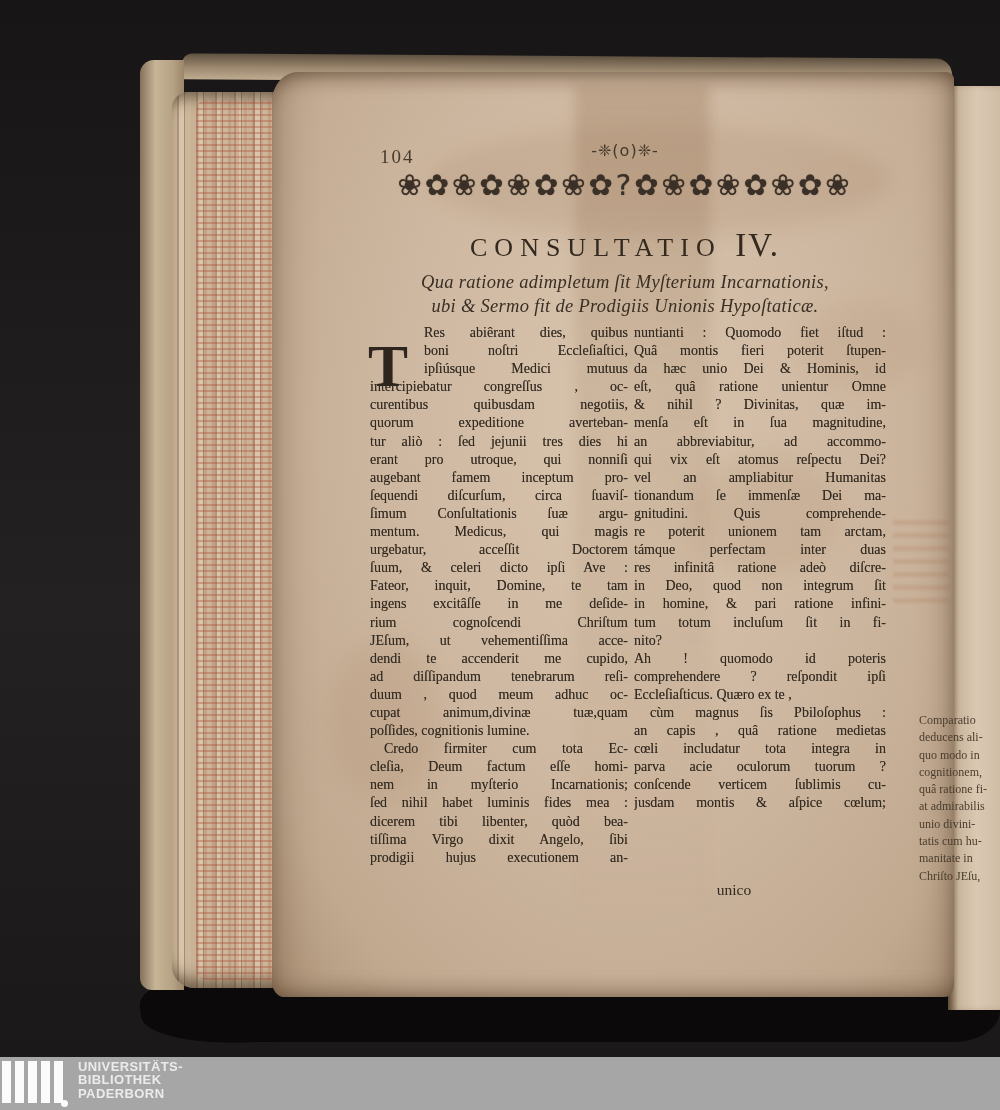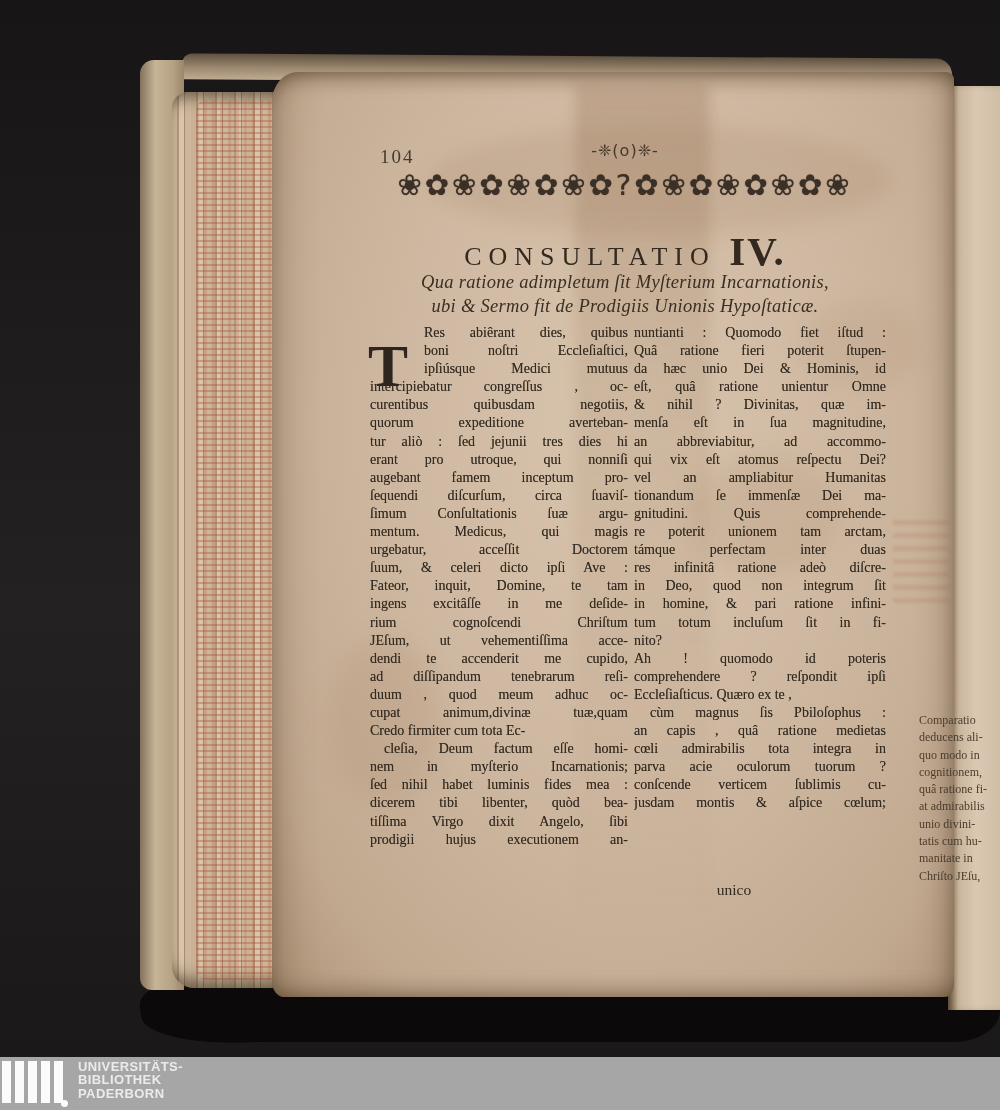--- a/index.html
+++ b/index.html
@@ -51,21 +51,21 @@
             background:repeating-linear-gradient(0deg,rgba(160,96,62,.28) 0 5px,rgba(0,0,0,0) 5px 13px);}
 
   
   .ink{color:#342b22;}
   .page-number{position:absolute;left:380px;top:146px;font-size:19px;letter-spacing:2px;color:#463a2c;}
   .head-center{position:absolute;left:330px;width:590px;text-align:center;}
   .vignette{top:141px;font-size:16px;letter-spacing:1px;color:#453828;font-family:"DejaVu Sans",sans-serif;}
   .fleurons{top:168px;font-size:29px;letter-spacing:3px;color:#3b3027;font-family:"DejaVu Sans",sans-serif;
             text-shadow:0 0 1px rgba(52,40,28,.7);}
   .title{top:227px;font-size:26px;letter-spacing:7px;color:#33291f;}
-  .title .num{font-size:41px;letter-spacing:2px;font-weight:bold;}
+  .title .num{font-size:33px;letter-spacing:2px;}
   .title-main::first-letter{font-size:34px;}
   .subtitle{font-style:italic;font-size:18.5px;color:#3a2f24;letter-spacing:.3px;}
   .sub1{top:272px;} .sub2{top:296px;}
   .dropcap{position:absolute;left:368px;top:341px;font-size:60px;line-height:50px;font-weight:bold;color:#2e261e;}
   .col{position:absolute;top:324px;font-size:14px;line-height:18.1px;color:#322a21;}
   .col-left{left:370px;width:258px;}
   .col-right{left:634px;width:252px;}
   .line{height:18.1px;overflow:hidden;text-align:justify;text-align-last:justify;
         text-shadow:0 0 .4px rgba(50,40,28,.55);}
   .col-left .line:nth-child(-n+3){padding-left:54px;}
@@ -137,33 +137,34 @@
       <div class="line">urgebatur, acceſſit Doctorem</div>
       <div class="line">ſuum, &amp; celeri dicto ipſi Ave :</div>
       <div class="line">Fateor, inquit, Domine, te tam</div>
       <div class="line">ingens excitâſſe in me deſide-</div>
       <div class="line">rium cognoſcendi Chriſtum</div>
       <div class="line">JEſum, ut vehementiſſima acce-</div>
       <div class="line">dendi te accenderit me cupido,</div>
       <div class="line">ad diſſipandum tenebrarum reſi-</div>
       <div class="line">duum , quod meum adhuc oc-</div>
       <div class="line">cupat animum,divinæ tuæ,quam</div>
+      <div class="line">poſſides, cognitionis lumine.</div>
       <div class="line">Credo firmiter cum tota Ec-</div>
       <div class="line">cleſia, Deum factum eſſe homi-</div>
       <div class="line">nem in myſterio Incarnationis;</div>
       <div class="line">ſed nihil habet luminis fides mea :</div>
       <div class="line">dicerem tibi libenter, quòd bea-</div>
       <div class="line">tiſſima Virgo dixit Angelo, ſibi</div>
       <div class="line">prodigii hujus executionem an-</div>
     </div>
 
   <div class="col col-right">
 
   <div class="line">nuntianti :  Quomodo fiet iſtud :</div>
-      <div class="line">Quâ ratione fieri poterit ſtupen-</div>
+      <div class="line">Quâ montis fieri poterit ſtupen-</div>
       <div class="line">da hæc unio Dei &amp; Hominis, id</div>
       <div class="line">eſt, quâ ratione unientur Omne</div>
       <div class="line">&amp; nihil ?  Divinitas, quæ im-</div>
       <div class="line">menſa eſt in ſua magnitudine,</div>
       <div class="line">an abbreviabitur, ad accommo-</div>
       <div class="line">qui vix eſt atomus reſpectu Dei?</div>
       <div class="line">vel an ampliabitur Humanitas</div>
       <div class="line">tionandum ſe immenſæ Dei ma-</div>
       <div class="line">gnitudini.  Quis comprehende-</div>
       <div class="line">re poterit unionem tam arctam,</div>
@@ -171,21 +172,21 @@
       <div class="line">res infinitâ ratione adeò diſcre-</div>
       <div class="line">in Deo, quod non integrum ſit</div>
       <div class="line">in homine, &amp; pari ratione infini-</div>
       <div class="line">tum totum incluſum ſit in fi-</div>
       <div class="line">nito?</div>
       <div class="line">Ah !  quomodo id poteris</div>
       <div class="line">comprehendere ?  reſpondit ipſi</div>
       <div class="line">Eccleſiaſticus.  Quæro ex te ,</div>
       <div class="line">cùm magnus ſis Pbiloſophus :</div>
       <div class="line">an capis , quâ ratione medietas</div>
-      <div class="line">cœli admirabilis tota integra in</div>
+      <div class="line">cœli includatur tota integra in</div>
       <div class="line">parva acie oculorum tuorum ?</div>
       <div class="line">conſcende verticem ſublimis cu-</div>
       <div class="line">jusdam montis &amp; aſpice cœlum;</div>
     </div>
 
   <div class="catchword">unico</div>
 
   <div class="margin-note">
 
   <div class="line">Comparatio</div>

